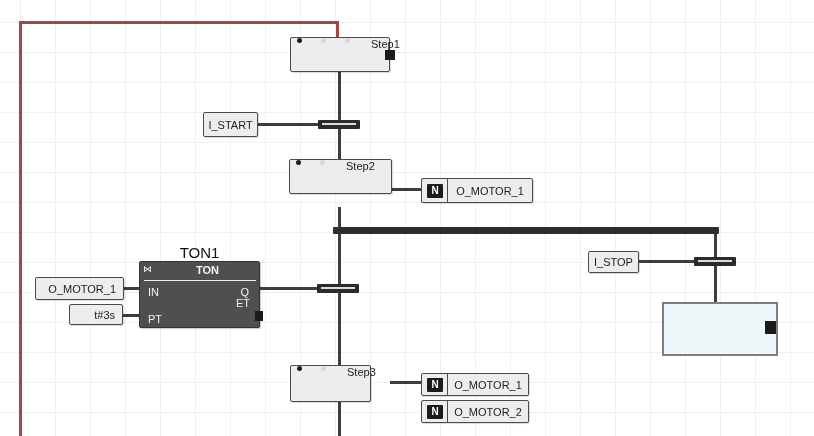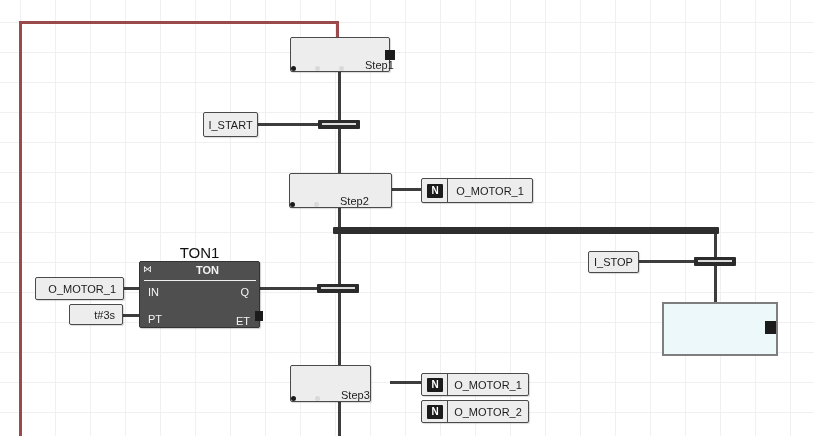--- a/index.html
+++ b/index.html
@@ -21,21 +21,21 @@
   .divbar{position:absolute;background:#2e2e2e;border-radius:1px;}
   
   .tbar{position:absolute;width:42px;height:9px;background:#2b2b2b;border-radius:1px;}
   .tbar .stripe{position:absolute;left:4px;right:4px;top:3px;height:2px;background:#dcdcdc;}
   
   .lbox{
     position:absolute;background:#ededed;border:1.5px solid #4a4a4a;border-radius:2px;
     box-shadow:1px 1px 1px rgba(0,0,0,0.15);
     font-size:11px;color:#1c1c1c;box-sizing:border-box;
   }
-  .step{display:flex;align-items:flex-end;gap:16px;}
+  .step{display:flex;align-items:flex-start;padding-left:6px;gap:16px;}
   .dot{width:5px;height:5px;border-radius:50%;background:#1b1b1b;margin-right:3px;flex:0 0 auto;}
   .dot.faint{background:#d9d9d9;}
   .steplabel{margin-left:2px;}
   .handle{position:absolute;background:#1b1b1b;}
   .tname{display:flex;align-items:center;justify-content:center;}
   .operand{display:flex;align-items:center;justify-content:flex-end;padding-right:7px;}
   
   .fblabel{position:absolute;font-size:15px;color:#111;text-align:center;}
   .fblock{
     position:absolute;background:#4f4f4f;border:1px solid #333;border-radius:2px;
@@ -100,42 +100,42 @@
     <span class="dot faint"></span>
     <span class="dot faint"></span>
     <span class="steplabel">Step1</span>
     <span class="handle" style="right:-6px;top:12px;width:10px;height:10px;"></span>
   </div>
 
   <div class="lbox tname" style="left:203px;top:112px;width:55px;height:25px;">
     <span>I_START</span>
   </div>
 
-  <div class="lbox step" style="left:289px;top:173px;width:103px;height:35px;">
+  <div class="lbox step" style="left:289px;top:159px;width:103px;height:35px;">
     <span class="dot"></span>
     <span class="dot faint"></span>
     <span class="steplabel">Step2</span>
   </div>
 
   <div class="lbox action" style="left:421px;top:178px;width:112px;height:25px;">
     <span class="qual">
       <span class="qualbadge">N</span>
     </span>
     <span class="aname">O_MOTOR_1</span>
   </div>
 
   <div class="fblabel" style="left:139px;top:244px;width:121px;">TON1</div>
   <div class="fblock" style="left:139px;top:261px;width:121px;height:67px;">
     <span class="fbicon">⋈</span>
     <div class="fbhead">TON</div>
     <div class="fbrule"></div>
     <span class="pin" style="left:8px;top:24px;">IN</span>
     <span class="pin" style="right:10px;top:24px;">Q</span>
     <span class="pin" style="left:8px;top:51px;">PT</span>
-    <span class="pin" style="right:9px;top:53px;">ET</span>
+    <span class="pin" style="right:9px;top:35px;">ET</span>
     <span class="handle" style="right:-4px;top:49px;width:8px;height:10px;"></span>
   </div>
 
   <div class="lbox operand" style="left:35px;top:277px;width:89px;height:23px;">
     <span>O_MOTOR_1</span>
   </div>
   <div class="lbox operand" style="left:69px;top:304px;width:54px;height:21px;">
     <span>t#3s</span>
   </div>
 

